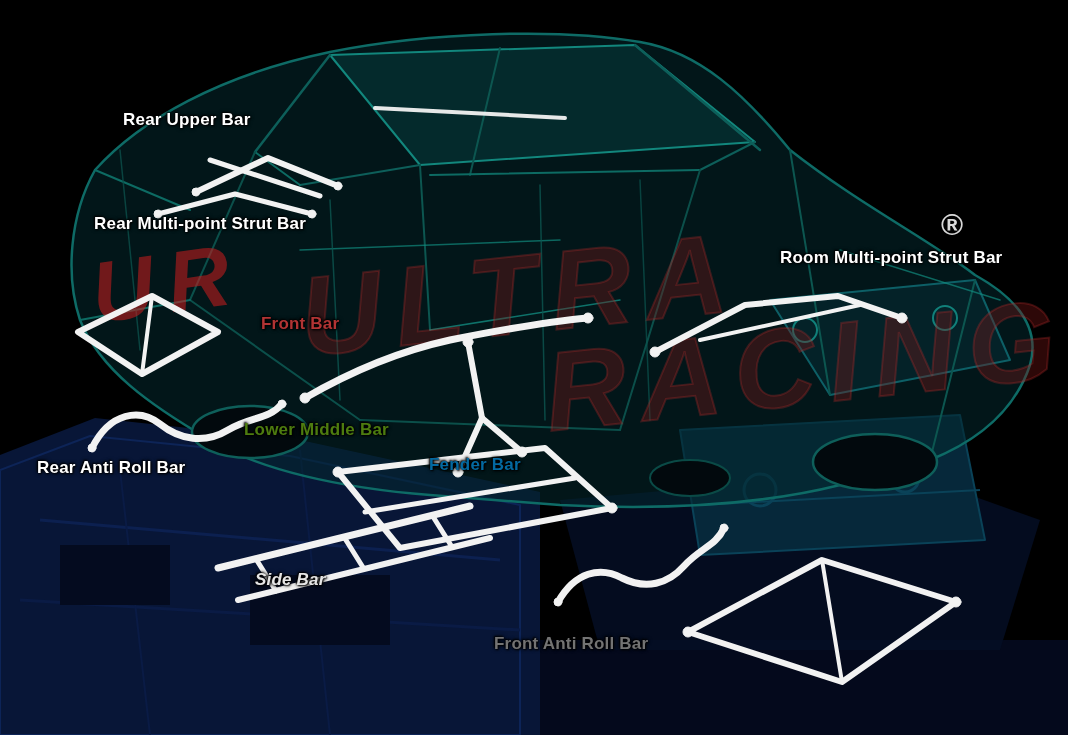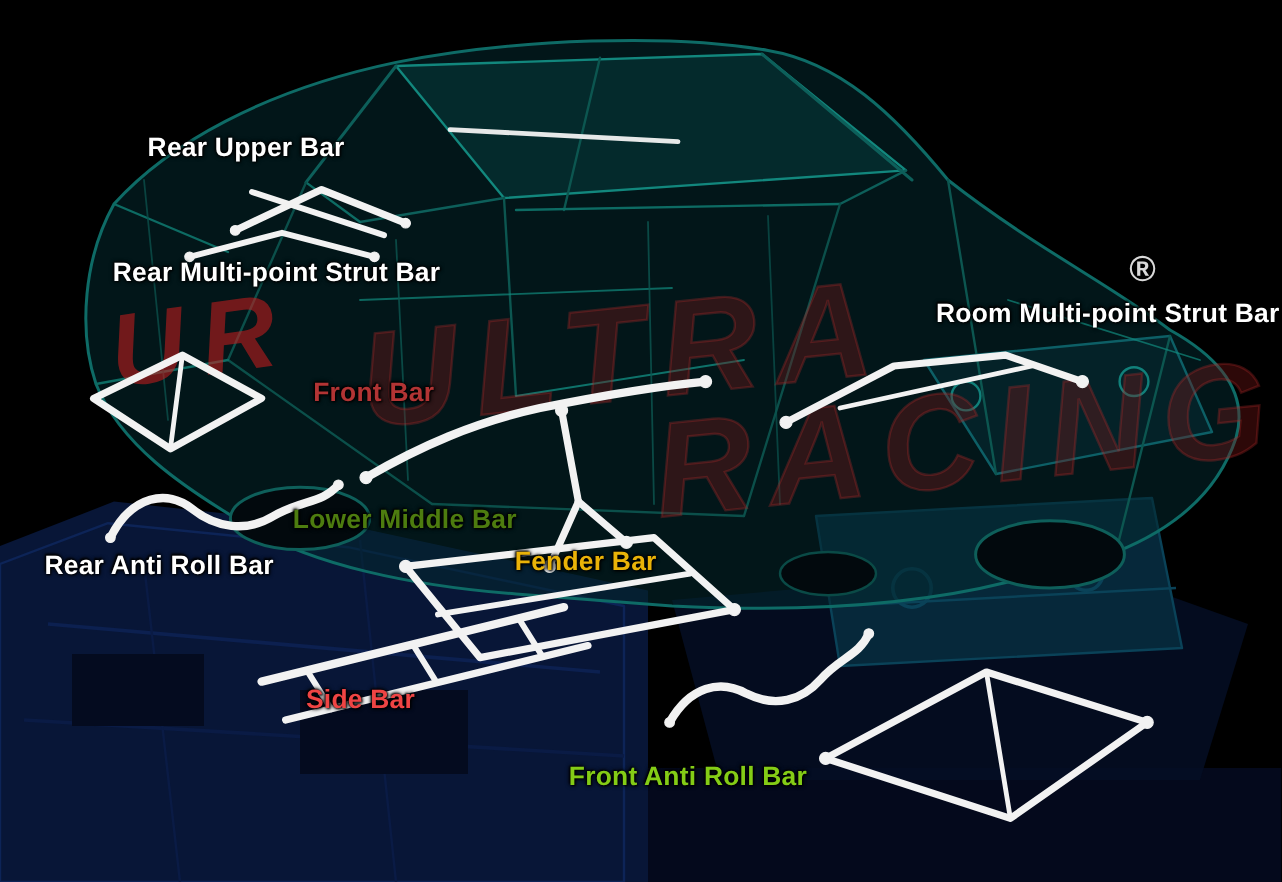--- a/index.html
+++ b/index.html
@@ -6,21 +6,21 @@
   .scene{
     position:relative;
     width:1068px;height:735px;
     background:#000;
     overflow:hidden;
     font-family:"Liberation Sans", sans-serif;
   }
   .scene svg{position:absolute;left:0;top:0;}
   .part-label{
     position:absolute;
-    font-size:22px;
+    font-size:17px;
     font-weight:bold;
     color:#fff;
     white-space:nowrap;
     text-shadow:1px 1px 2px #000,-1px -1px 2px #000,0 0 4px #000;
     letter-spacing:.2px;
     z-index:5;
   }
   .registered-mark{
     position:absolute;
     font-size:30px;
@@ -200,20 +200,20 @@
 
   <div class="registered-mark" style="left:941px;top:208px">®</div>
 
   <div class="part-label" style="left: 261px; top: 314px; color: rgb(178, 52, 52);">Front Bar</div>
 
 
   <div class="part-label" style="left: 244px; top: 420px; color: #4d7c0f;">Lower Middle Bar</div>
 
   <div class="part-label" style="left: 37px; top: 458px; color: rgb(255, 255, 255);">Rear Anti Roll Bar</div>
 
-  <div class="part-label" style="left: 429px; top: 455px; color: #eab308;">Fender Bar</div>
-
-  <div class="part-label" style="left: 255px; top: 570px; color: #ef4444;">Side Bar</div>
-
-  <div class="part-label" style="left: 474px; top: 634px; color: #84cc16;">Front Anti Roll Bar</div>
+  <div class="part-label" style="left: 429px; top: 455px; color: #0369a1;">Fender Bar</div>
+
+  <div class="part-label" style="left: 255px; top: 570px; color: #e5e5e5; font-style: italic;">Side Bar</div>
+
+  <div class="part-label" style="left: 494px; top: 634px; color: #737373;">Front Anti Roll Bar</div>
 
 
 </div>
 
 </body></html>

